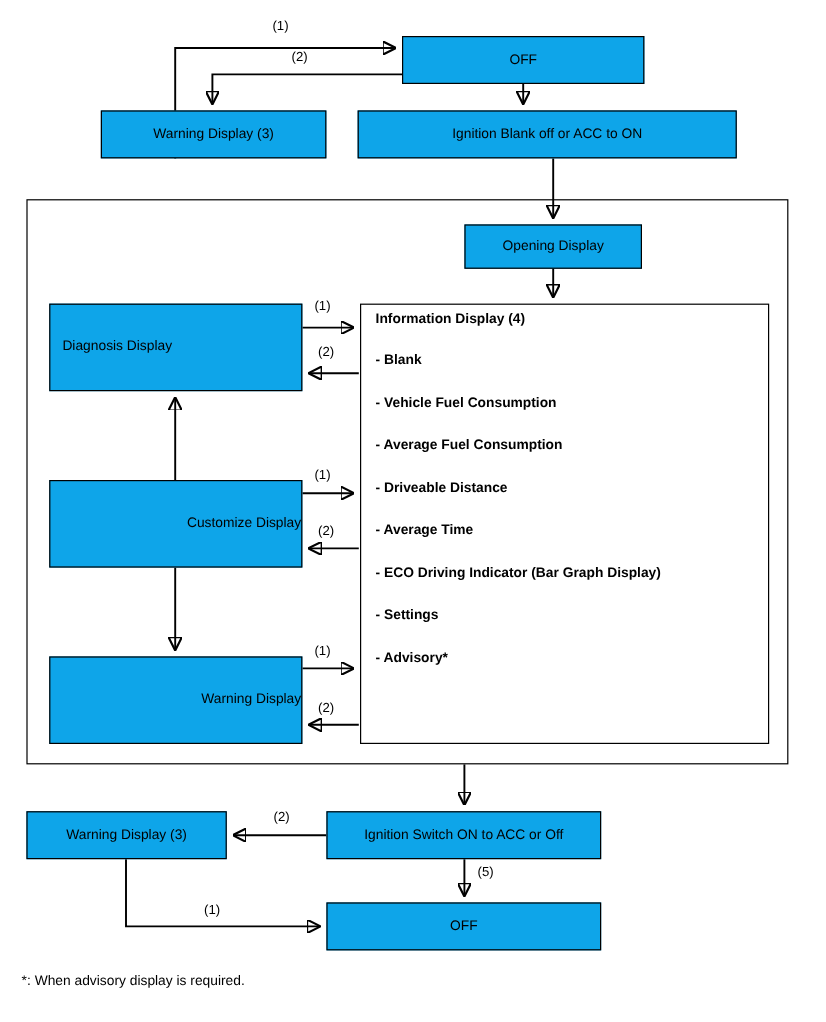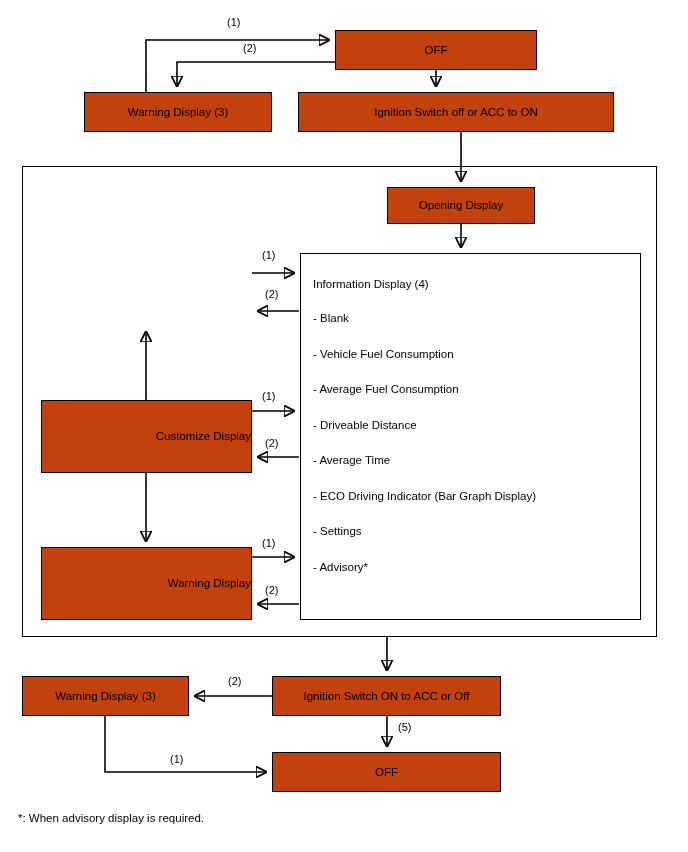--- a/index.html
+++ b/index.html
@@ -18,41 +18,42 @@
   #diagram {
     position: absolute;
     left: 0;
     top: 0;
     width: 688px;
     height: 852px;
   }
   .node {
     position: absolute;
     border: 1.5px solid #000000;
-    background: #c2410c;
+    background: #0ea5e9;
     box-sizing: border-box;
     display: flex;
     align-items: center;
     justify-content: center;
     font-size: 11.5px;
     line-height: 1.3;
     color: #000;
   }
   .container-box {
     position: absolute;
     border: 1.5px solid #000000;
     background: transparent;
     box-sizing: border-box;
   }
   .info-box {
     position: absolute;
     border: 1.5px solid #000000;
     background: #ffffff;
     box-sizing: border-box;
-    padding: 24px 0 0 12px;
+    padding: 6px 0 0 12px;
+    font-weight: bold;
   }
   .info-title {
     font-size: 11.5px;
     margin: 0 0 0 0;
     height: 34px;
   }
   .info-list {
     list-style: none;
     margin: 0;
     padding: 0;
@@ -136,32 +137,35 @@
 
   <div class="node" style="left:335px; top:30px; width:202px; height:40px;">
     <span>OFF</span>
   </div>
 
   <div class="node" style="left:84px; top:92px; width:188px; height:40px;">
     <span>Warning Display (3)</span>
   </div>
 
   <div class="node" style="left:298px; top:92px; width:316px; height:40px;">
-    <span>Ignition Switch off or ACC to ON</span>
+    <span>Ignition Blank off or ACC to ON</span>
   </div>
 
   <span class="edge-label" style="left:227px; top:16px;">(1)</span>
   <span class="edge-label" style="left:243px; top:42px;">(2)</span>
 
   <div class="container-box" style="left:22px; top:166px; width:635px; height:471px;"></div>
 
   <div class="node" style="left:387px; top:187px; width:148px; height:37px;">
     <span>Opening Display</span>
   </div>
 
+  <div class="node" style="left:41px; top:253px; width:211px; height:73px; justify-content:flex-start; padding-left:10px;">
+    <span>Diagnosis Display</span>
+  </div>
 
   <div class="node" style="left:41px; top:400px; width:211px; height:73px; justify-content:flex-end; padding-left:10px;">
     <span>Customize Display</span>
   </div>
 
   <div class="node" style="left:41px; top:547px; width:211px; height:73px; justify-content:flex-end; padding-left:10px;">
     <span>Warning Display</span>
   </div>
 
   <div class="info-box" style="left:300px; top:253px; width:341px; height:367px;">

